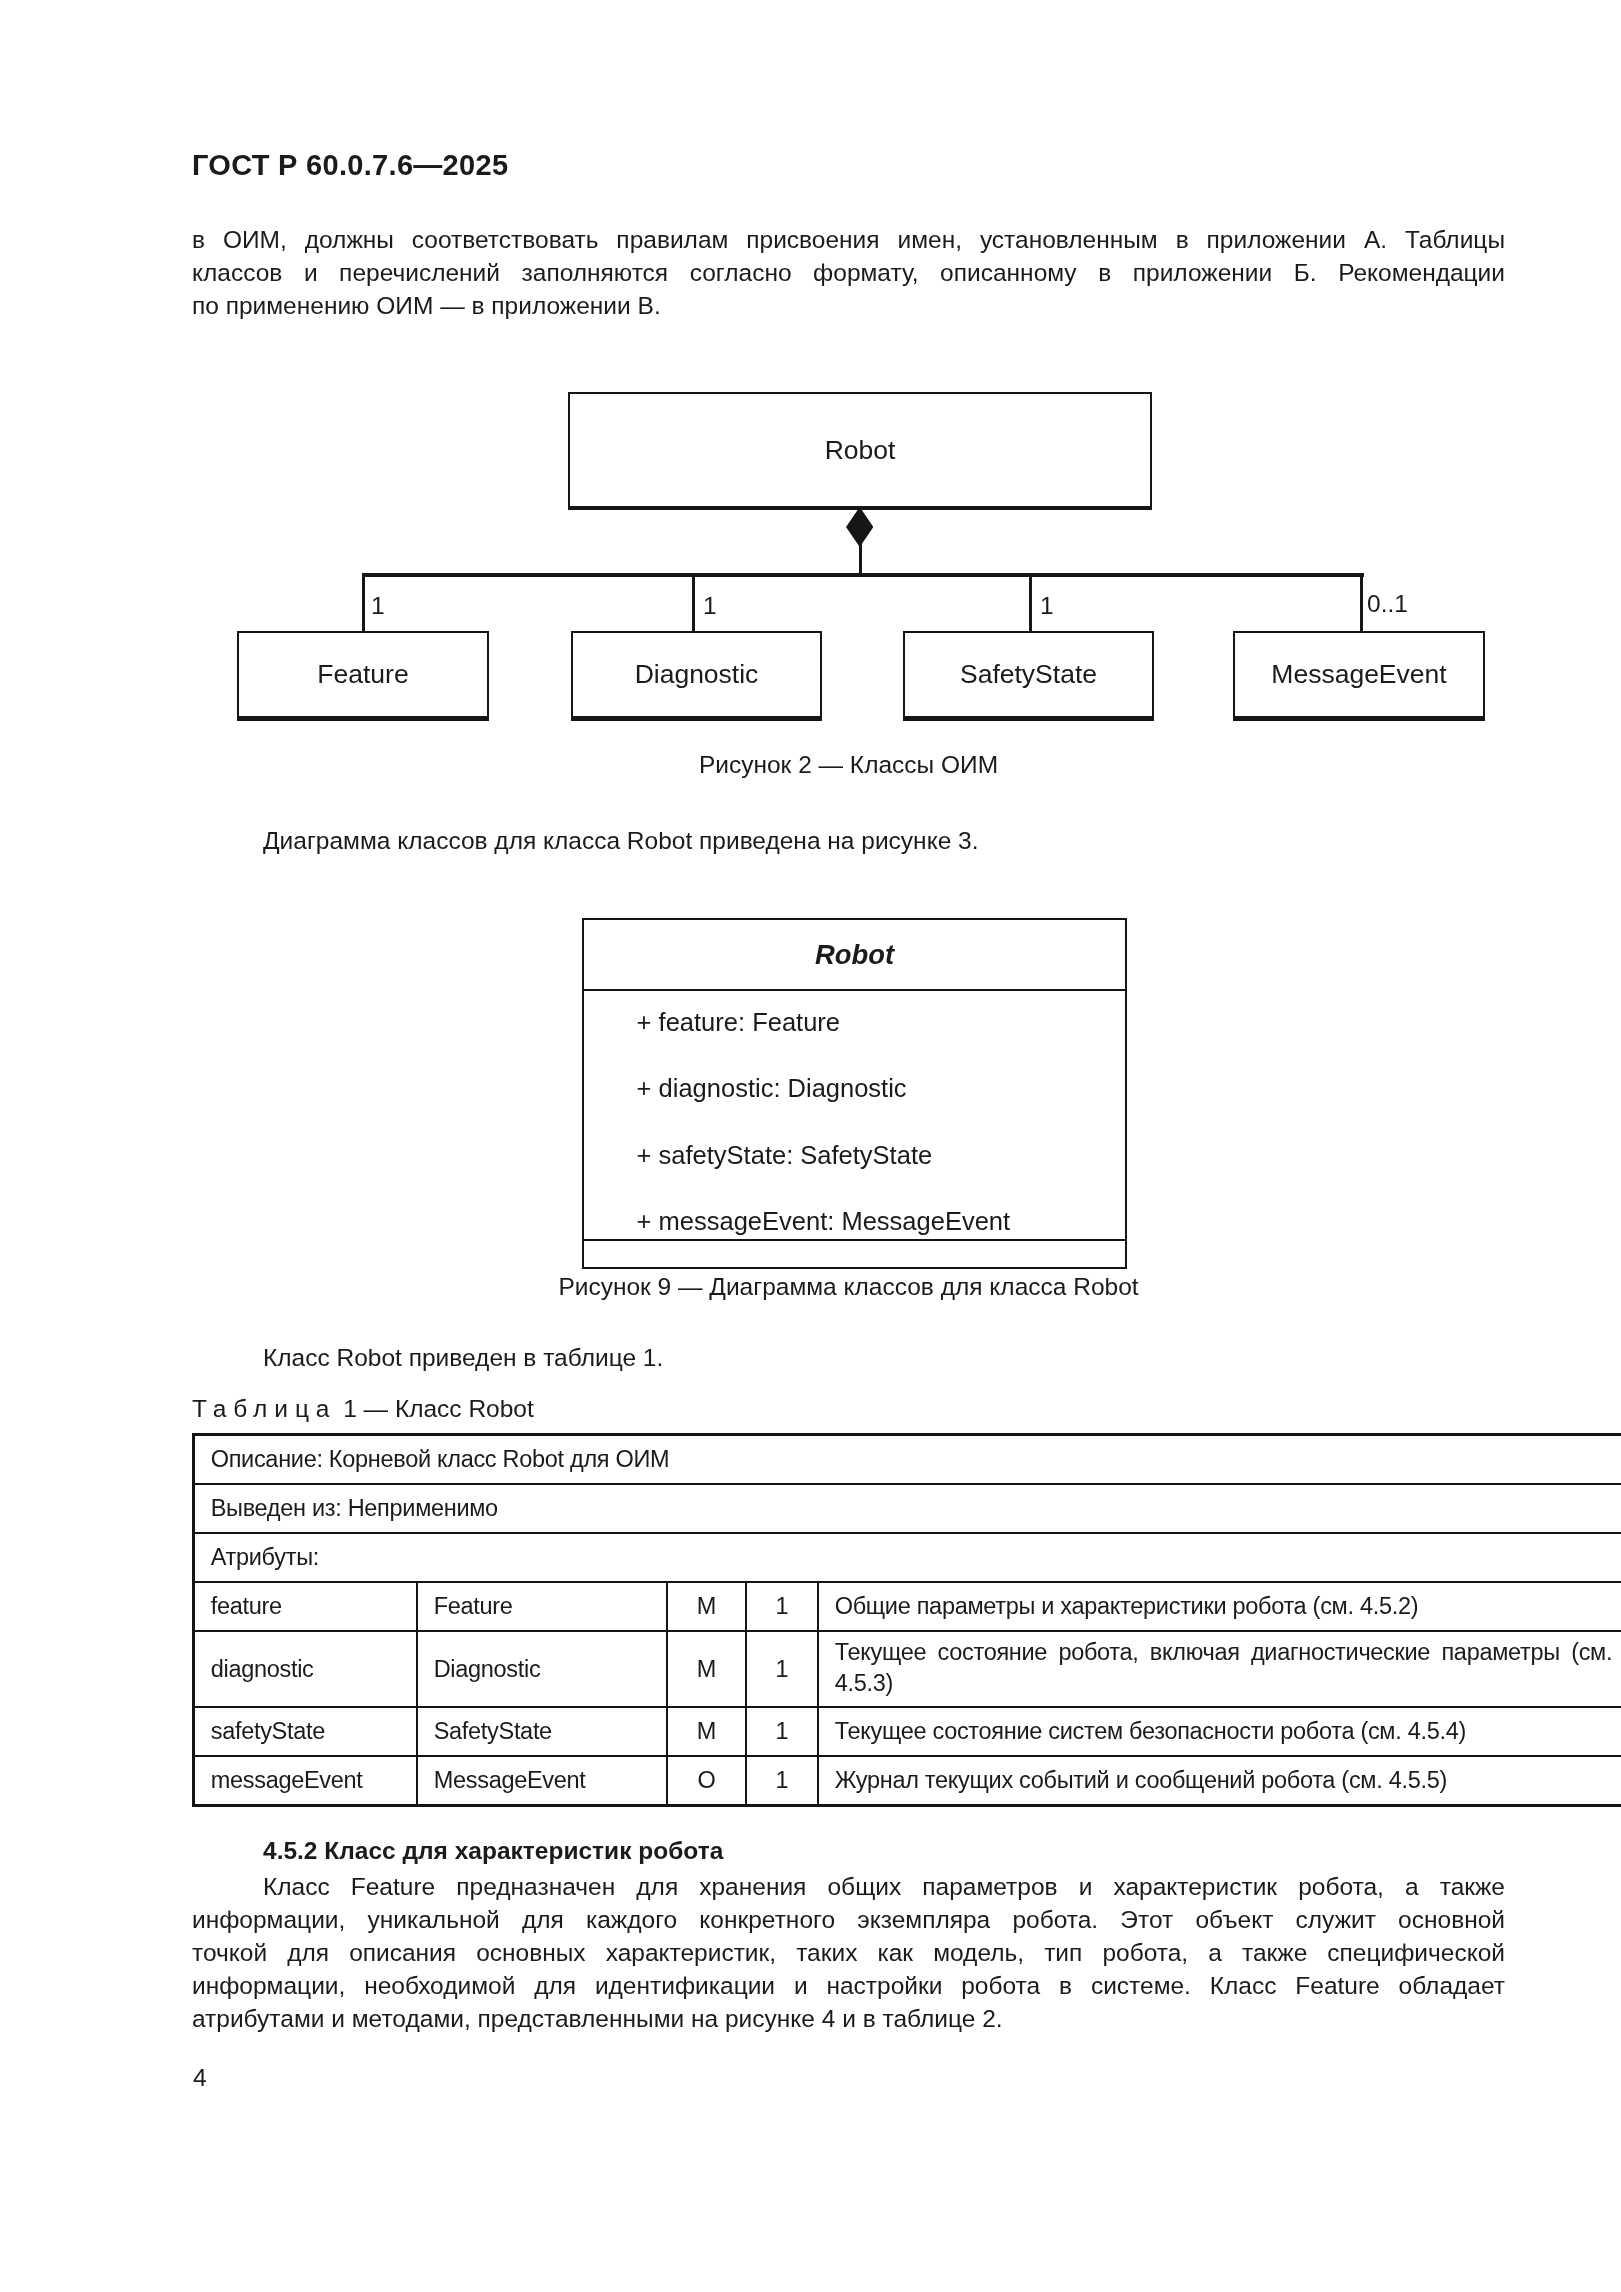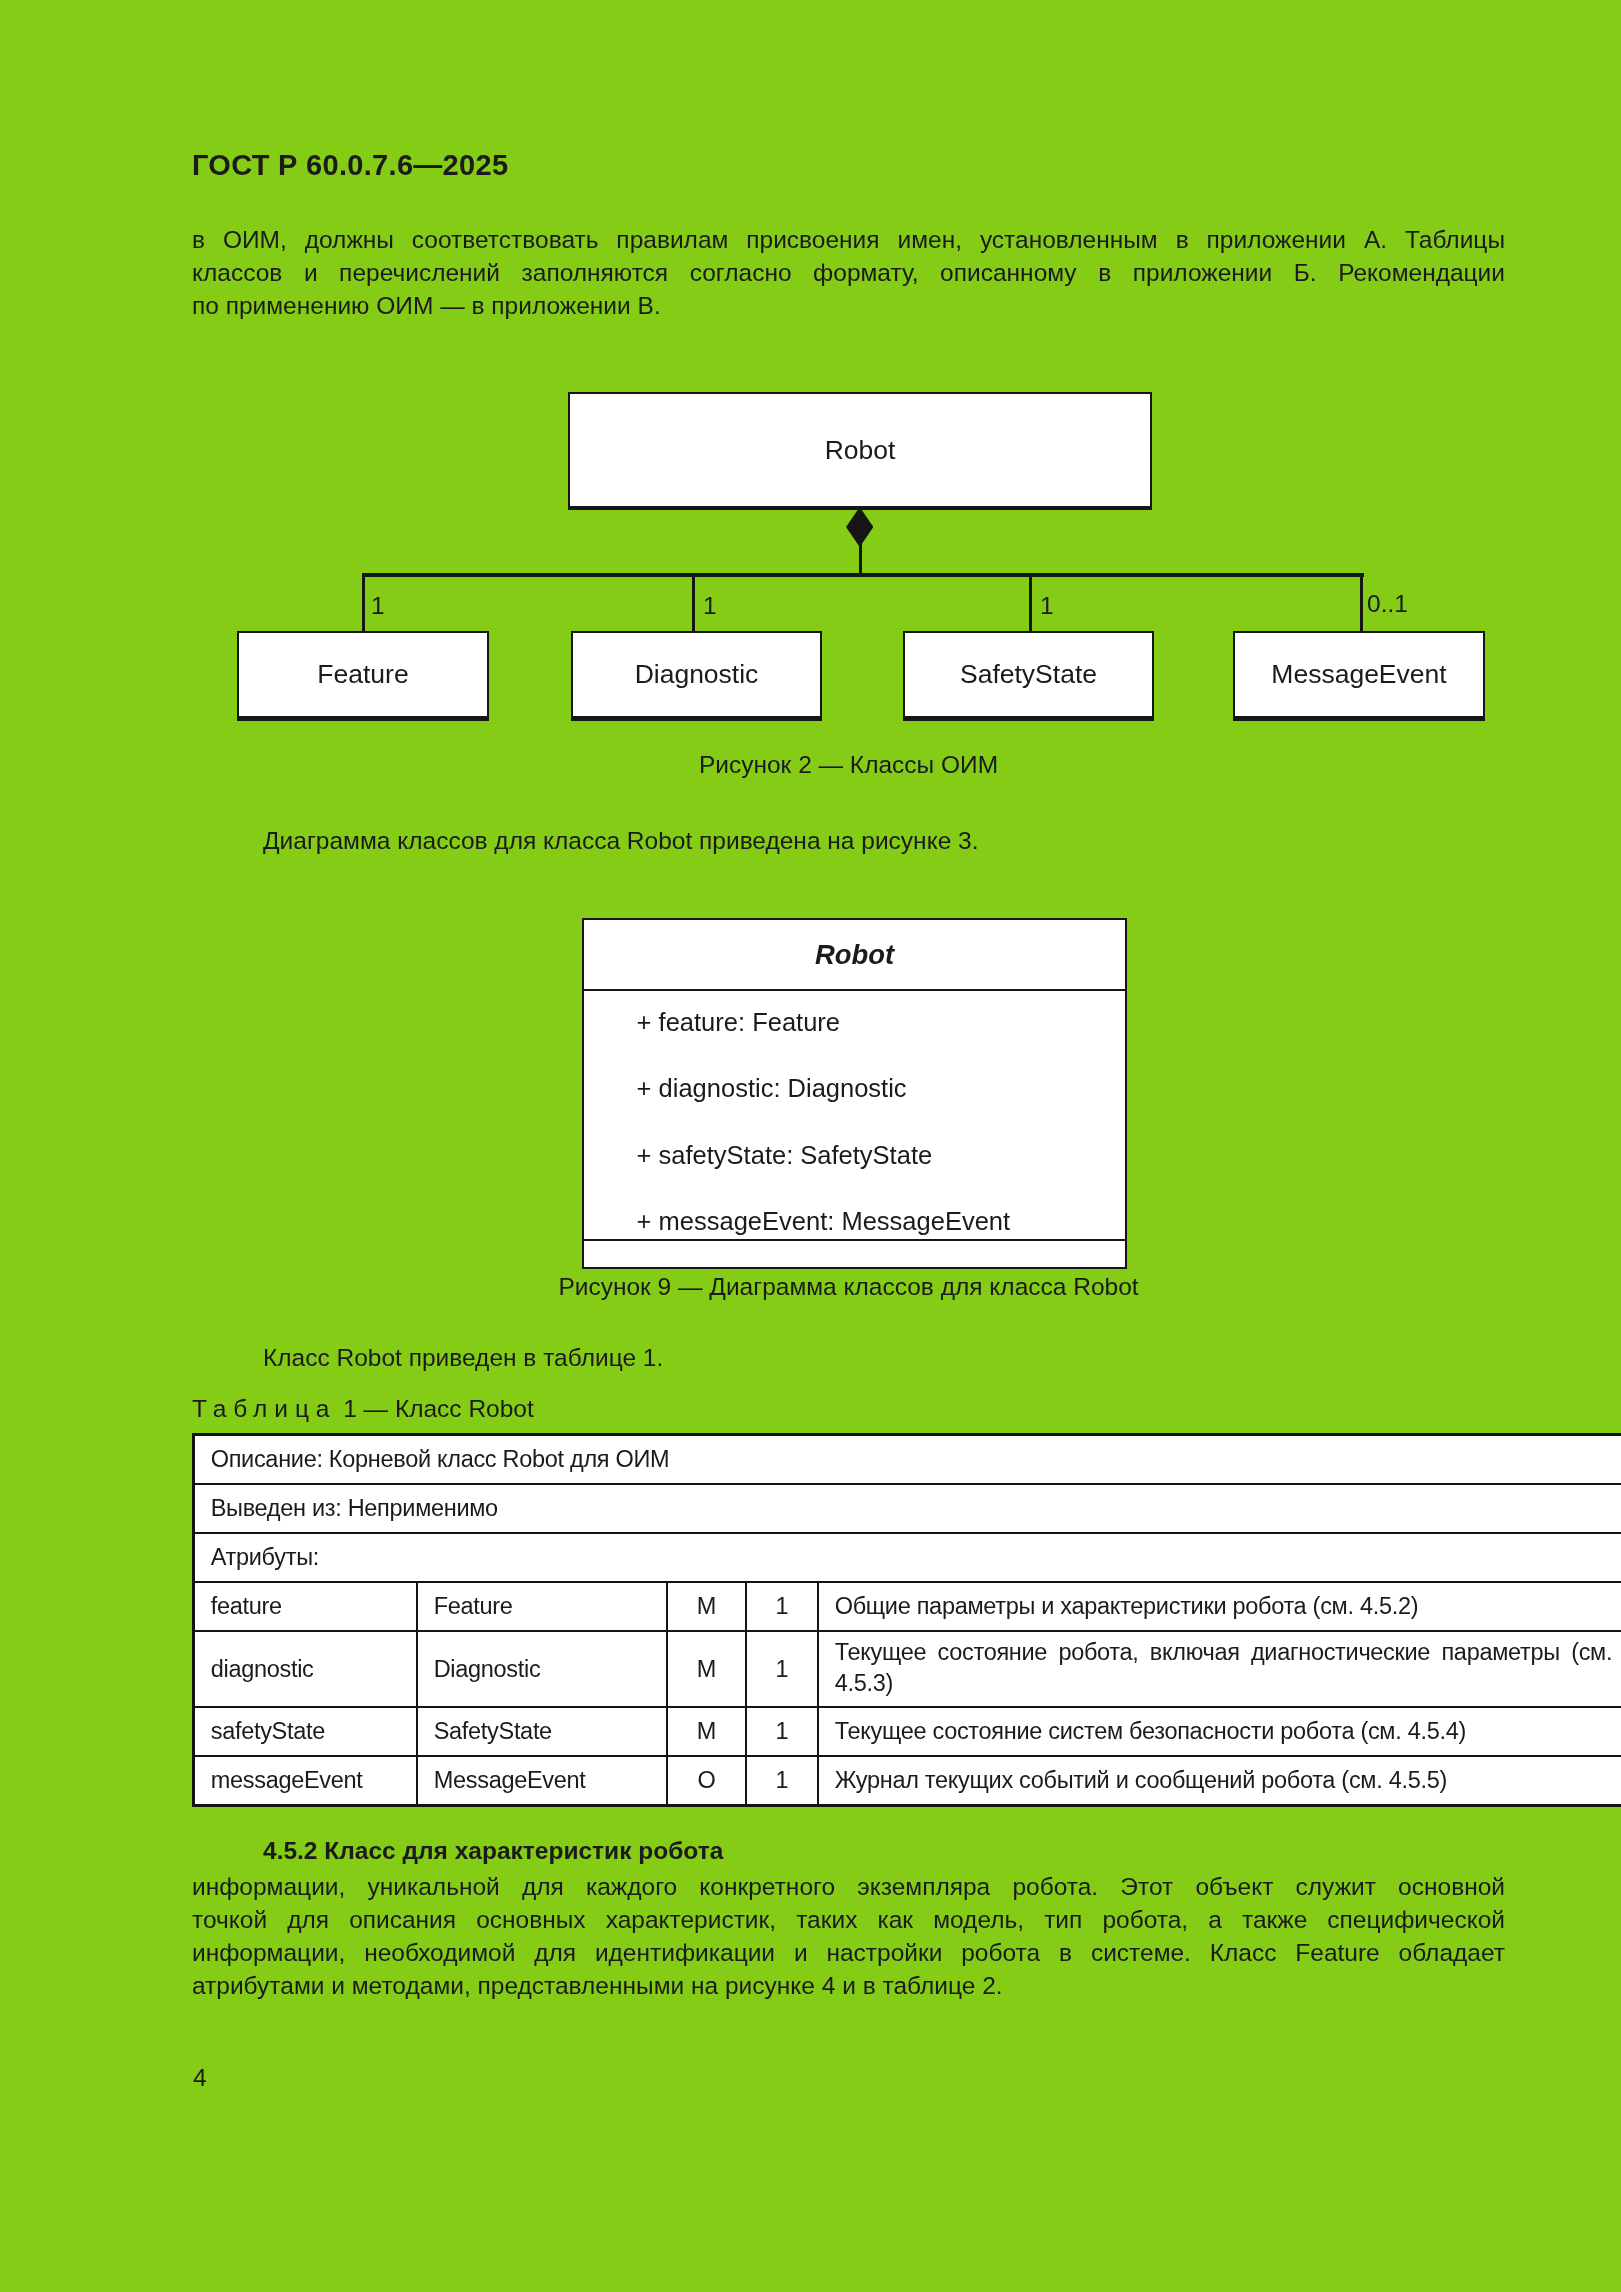--- a/index.html
+++ b/index.html
@@ -1,17 +1,17 @@
 <!DOCTYPE html>
 <html><head>
 <meta charset="utf-8">
 <style>
   html,body{margin:0;padding:0;background:#d9d9d9;}
   .page{
-    position:relative;width:1621px;height:2293px;background:#84cc16;
+    position:relative;width:1621px;height:2293px;background:#ffffff;
     font-family:"Liberation Sans",sans-serif;color:#1b1b1b;overflow:hidden;
     margin:0 auto;
     text-decoration:underline;
   }
   .abs{position:absolute;}
   .doc-header{font-weight:bold;font-size:29px;letter-spacing:0.3px;}
   .para{font-size:24.5px;line-height:33px;width:1313px;}
   .jline{display:block;text-align:justify;text-align-last:justify;}
   .jline.last{text-align:right;text-align-last:left;}
   .jline.indent{text-indent:71px;}
@@ -168,20 +168,21 @@
       <div class="cell c2 cv nowrap">MessageEvent</div>
       <div class="cell c3 cv">O</div>
       <div class="cell c4 cv">1</div>
       <div class="cell c5 nowrap">Журнал текущих событий и сообщений робота (см. 4.5.5)</div>
     </div>
   </div>
 
   <div class="abs sec-heading" style="left:263px;top:1837px;">4.5.2 Класс для характеристик робота</div>
 
   <div class="abs para" style="left:192px;top:1870px;">
+    <span class="jline indent">Класс Feature предназначен для хранения общих параметров и характеристик робота, а также</span>
     <span class="jline">информации, уникальной для каждого конкретного экземпляра робота. Этот объект служит основной</span>
     <span class="jline">точкой для описания основных характеристик, таких как модель, тип робота, а также специфической</span>
     <span class="jline">информации, необходимой для идентификации и настройки робота в системе. Класс Feature обладает</span>
     <span class="jline last">атрибутами и методами, представленными на рисунке 4 и в таблице 2.</span>
   </div>
 
   <div class="abs page-num" style="left:193px;top:2064px;">4</div>
 
 </div>
 

